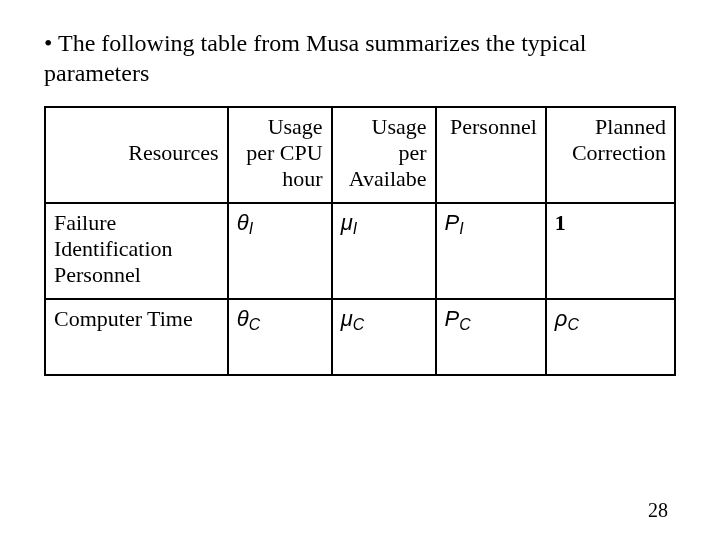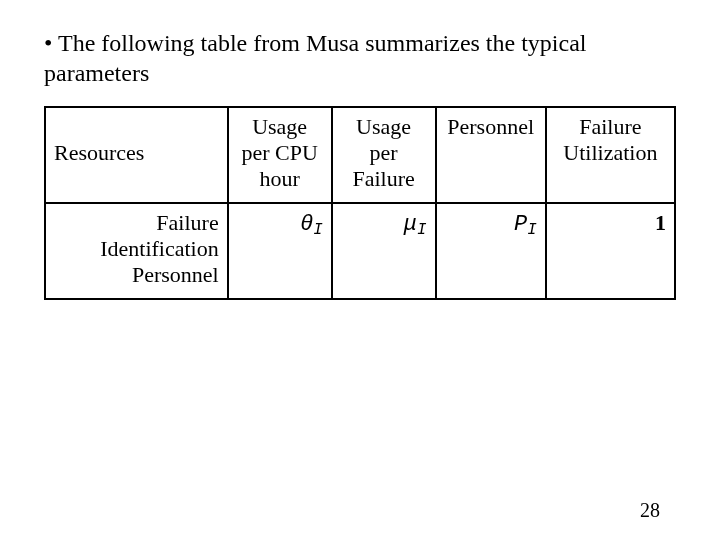--- a/index.html
+++ b/index.html
@@ -31,51 +31,51 @@
   }
   table.musa col.c0 { width: 29%; }
   table.musa col.c1 { width: 16.5%; }
   table.musa col.c2 { width: 16.5%; }
   table.musa col.c3 { width: 17.5%; }
   table.musa col.c4 { width: 20.5%; }
   table.musa th, table.musa td {
     border: 2px solid #000;
     padding: 6px 8px 10px 8px;
     vertical-align: top;
-    text-align: right;
+    text-align: left;
     font-weight: normal;
   }
   table.musa th.corner,
   table.musa th.colhead {
-    text-align: center;
+    text-align: right;
   }
   table.musa th.corner {
-    text-align: left;
+    text-align: right;
     vertical-align: middle;
   }
   
   td.sym {
     text-align: center;
     vertical-align: middle;
     height: 58px;
     font-size: 22px;
   }
   .math {
     font-style: italic;
-    font-family: Liberation Mono, monospace;
+    font-family: Liberation Sans, sans-serif;
   }
   .sub {
     font-size: 0.72em;
     vertical-align: -0.28em;
     font-style: italic;
   }
   .upright { font-style: normal; font-weight: bold; }
   .pagenum {
     position: absolute;
-    right: 60px;
+    right: 52px;
     bottom: 18px;
     font-size: 20px;
   }
 </style>
 </head>
 <body>
 
 <div class="slide">
 
   <div class="bullet">
@@ -87,30 +87,37 @@
       <col class="c0">
         <col class="c1">
         <col class="c2">
         <col class="c3">
         <col class="c4">
     </colgroup>
     <thead>
       <tr>
         <th class="corner">Resources</th>
         <th class="colhead">Usage per CPU hour</th>
-        <th class="colhead">Usage per Failure</th>
+        <th class="colhead">Usage per Availabe</th>
         <th class="colhead">Personnel</th>
-        <th class="colhead">Failure Utilization</th>
+        <th class="colhead">Planned Correction</th>
       </tr>
     </thead>
     <tbody>
       <tr>
         <td>Failure Identification Personnel</td>
         <td class="sym"><span class="math"><span>θ</span><span class="sub">I</span></span></td>
         <td class="sym"><span class="math"><span>μ</span><span class="sub">I</span></span></td>
         <td class="sym"><span class="math"><span>P</span><span class="sub">I</span></span></td>
         <td class="sym"><span class="upright">1</span></td>
       </tr>
+      <tr>
+        <td>Computer Time</td>
+        <td class="sym"><span class="math"><span>θ</span><span class="sub">C</span></span></td>
+        <td class="sym"><span class="math"><span>μ</span><span class="sub">C</span></span></td>
+        <td class="sym"><span class="math"><span>P</span><span class="sub">C</span></span></td>
+        <td class="sym"><span class="math"><span>ρ</span><span class="sub">C</span></span></td>
+      </tr>
     </tbody>
   </table>
 
   <div class="pagenum">28</div>
 </div>
 
 </body></html>

